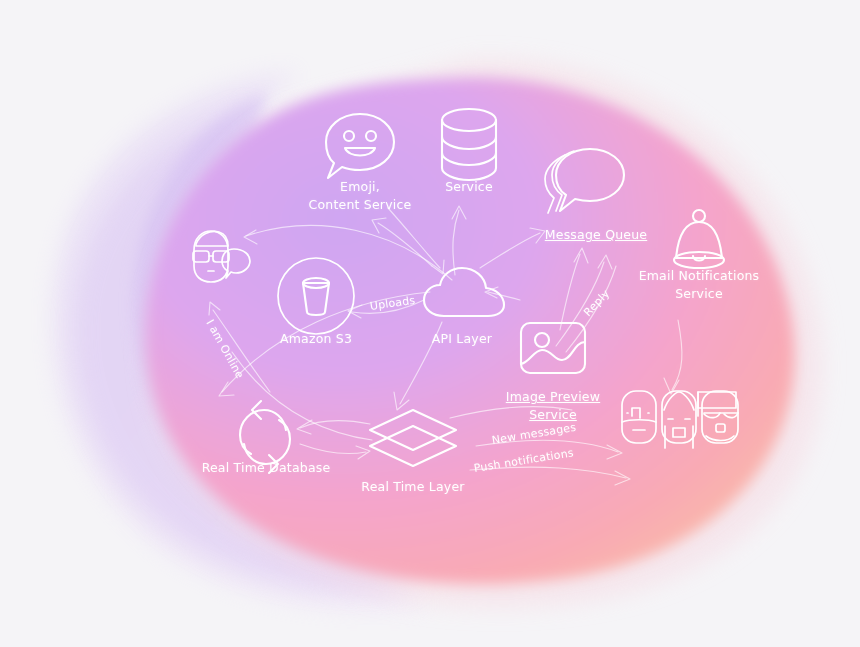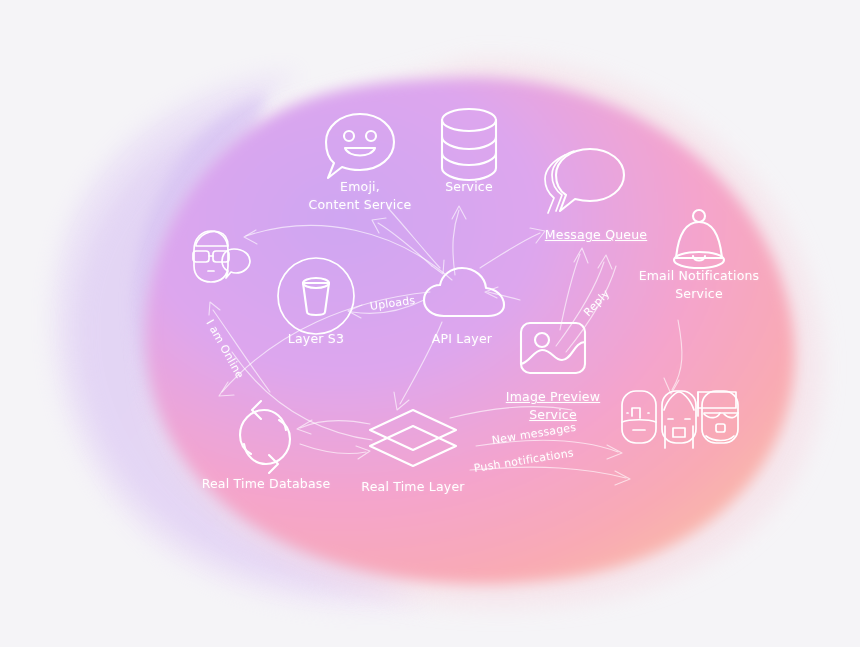--- a/index.html
+++ b/index.html
@@ -263,28 +263,28 @@
   <div class="nodeLabel" style="left:300px;top:178px;width:120px;">Emoji,
 Content Service</div>
 
   <div class="nodeLabel" style="left:419px;top:178px;width:100px;">Service</div>
 
   <div class="nodeLabel" style="left:526px;top:226px;width:140px;text-decoration:underline;">Message Queue</div>
 
   <div class="nodeLabel" style="left:629px;top:267px;width:140px;">Email Notifications
 Service</div>
 
-  <div class="nodeLabel" style="left:266px;top:330px;width:100px;">Layer S3</div>
+  <div class="nodeLabel" style="left:266px;top:330px;width:100px;">Amazon S3</div>
 
   <div class="nodeLabel" style="left:412px;top:330px;width:100px;">API Layer</div>
 
   <div class="nodeLabel" style="left:492px;top:388px;width:122px;text-decoration:underline;">Image Preview
 Service</div>
 
-  <div class="nodeLabel" style="left:193px;top:475px;width:146px;">Real Time Database</div>
+  <div class="nodeLabel" style="left:193px;top:459px;width:146px;">Real Time Database</div>
 
   <div class="nodeLabel" style="left:351px;top:478px;width:124px;">Real Time Layer</div>
 
   <div class="edgeLabel" style="left:370px;top:300px;transform:rotate(-8deg);">Uploads</div>
 
   <div class="edgeLabel" style="left:209px;top:314px;transform:rotate(61deg);">I am Online</div>
 
   <div class="edgeLabel" style="left:586px;top:308px;transform:rotate(-47deg);">Reply</div>
 
   <div class="edgeLabel" style="left:492px;top:434px;transform:rotate(-9deg);">New messages</div>

